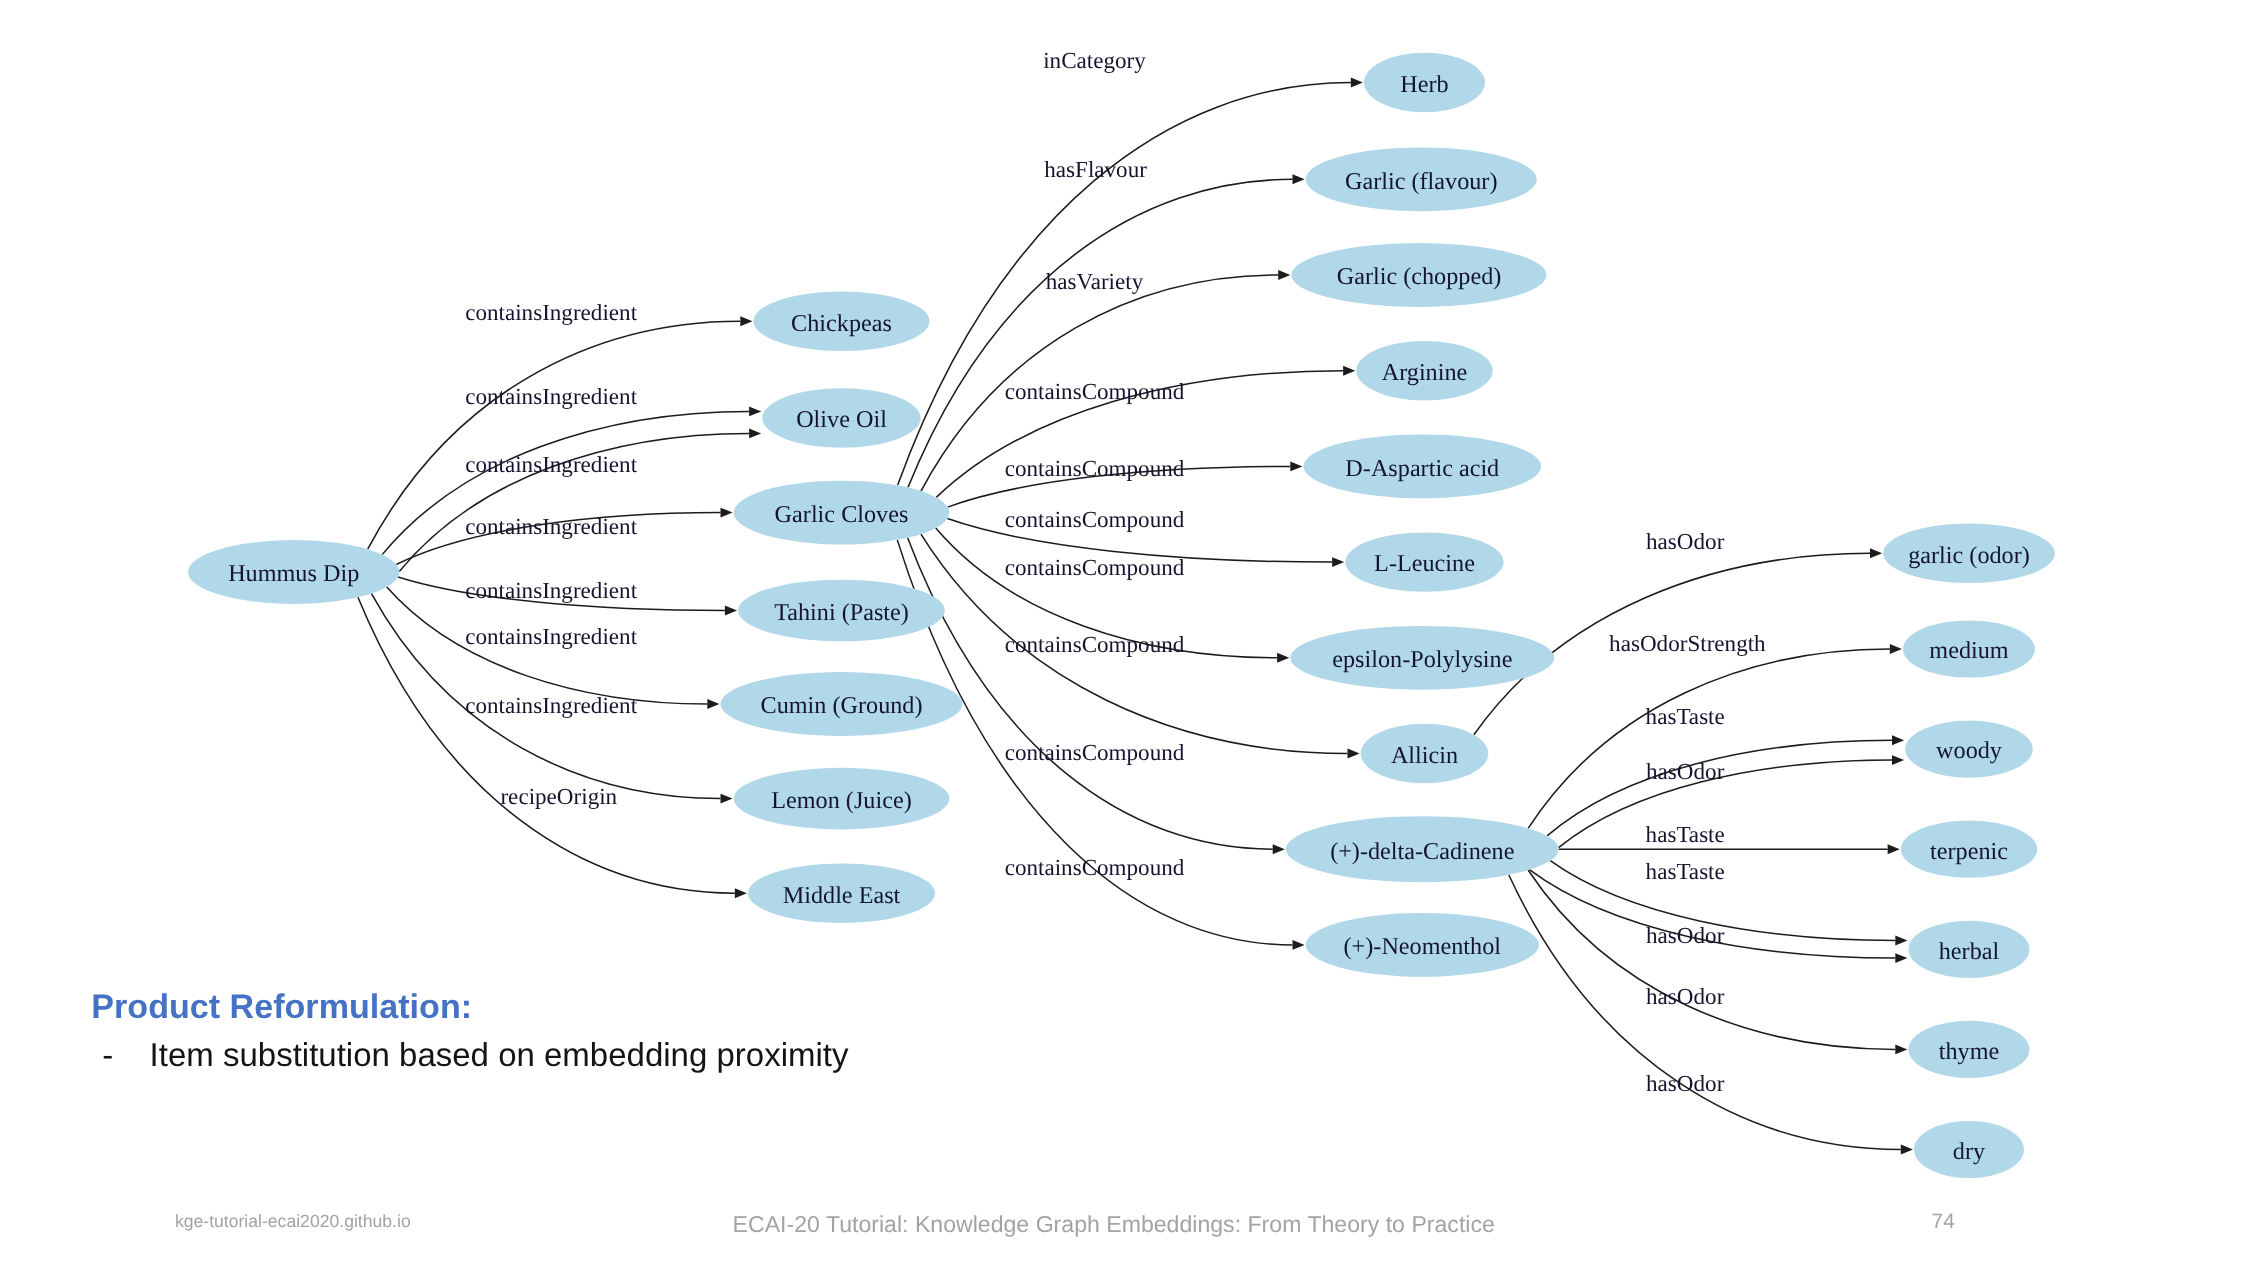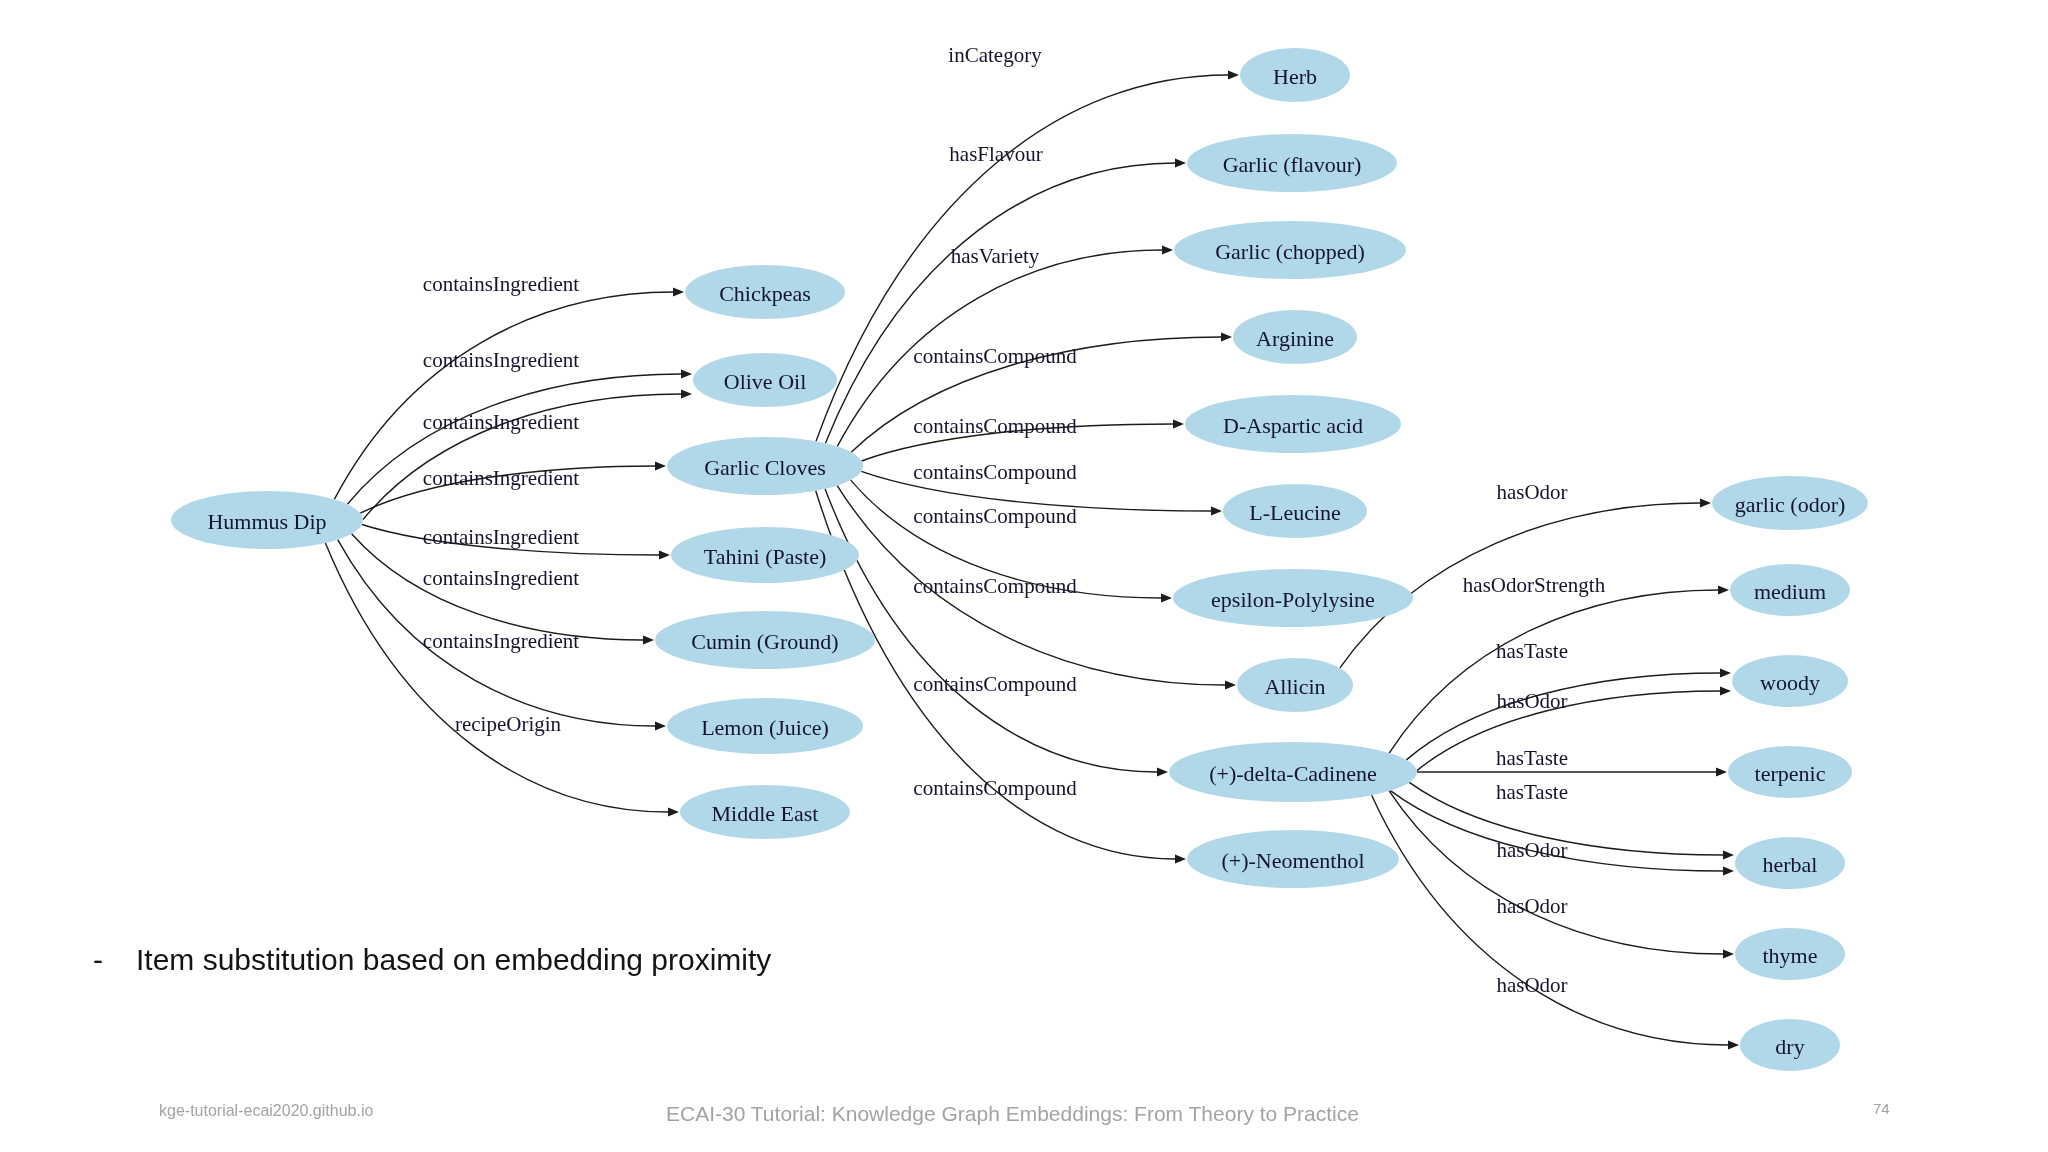--- a/index.html
+++ b/index.html
@@ -35,22 +35,22 @@
   .bullet-line .bullet-text{margin-left:33px;}
   .footer-left{
     position:absolute;left:159px;top:1102px;
     font-size:16px;color:var(--footer-gray);
   }
   .footer-center{
     position:absolute;left:666px;top:1102px;
     font-size:21px;color:var(--footer-gray);
   }
   .footer-page{
-    position:absolute;left:1873px;top:1100px;
-    font-size:15px;color:var(--footer-gray);
+    position:absolute;left:1756px;top:1100px;
+    font-size:19px;color:var(--footer-gray);
   }
 </style>
 </head>
 <body>
 
 <div class="slide">
 
   <svg id="graph" width="2048" height="1152" viewBox="0 0 2048 1152">
     <defs>
       <marker id="arrow" markerUnits="userSpaceOnUse" markerWidth="14" markerHeight="12" viewBox="-1 -6 14 12" refX="0" refY="0" orient="auto">
@@ -162,22 +162,23 @@
         <text x="1790" y="773" text-anchor="middle" dominant-baseline="central" class="node-label">terpenic</text>
         <ellipse cx="1790" cy="863" rx="55" ry="26" fill="#b1d8e8"></ellipse>
         <text x="1790" y="864" text-anchor="middle" dominant-baseline="central" class="node-label">herbal</text>
         <ellipse cx="1790" cy="954" rx="55" ry="26" fill="#b1d8e8"></ellipse>
         <text x="1790" y="955" text-anchor="middle" dominant-baseline="central" class="node-label">thyme</text>
         <ellipse cx="1790" cy="1045" rx="50" ry="26" fill="#b1d8e8"></ellipse>
         <text x="1790" y="1046" text-anchor="middle" dominant-baseline="central" class="node-label">dry</text>
       </g>
   </svg>
 
+  <div class="title">Product Reformulation:</div>
 
   <div class="bullet-line">
     <span class="dash">-</span><span class="bullet-text">Item substitution based on embedding proximity</span>
   </div>
 
   <div class="footer-left">kge-tutorial-ecai2020.github.io</div>
-  <div class="footer-center">ECAI-30 Tutorial: Knowledge Graph Embeddings: From Theory to Practice</div>
+  <div class="footer-center">ECAI-20 Tutorial: Knowledge Graph Embeddings: From Theory to Practice</div>
   <div class="footer-page">74</div>
 
 </div>
 
 </body></html>

